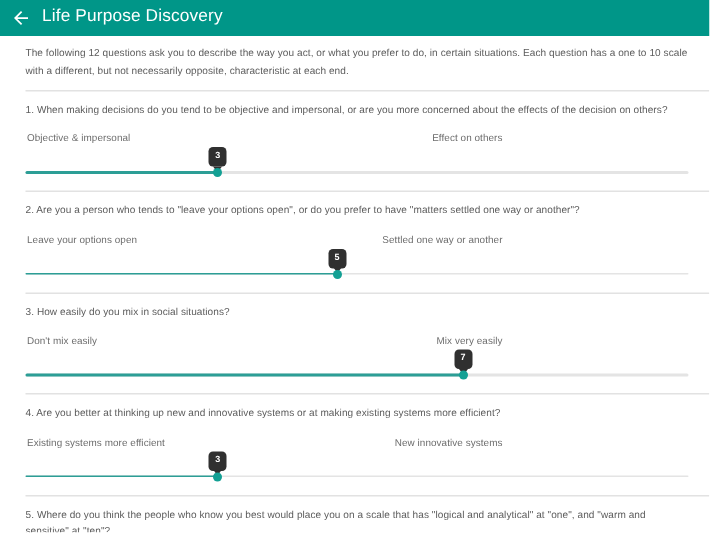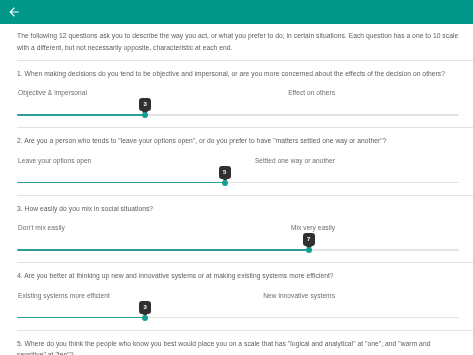--- a/index.html
+++ b/index.html
@@ -154,20 +154,21 @@
     border-top: 4px solid #303030;
   }
 </style>
 </head>
 <body>
 
 <div class="appbar">
   <svg class="back-icon" viewBox="0 0 24 24">
     <path d="M20 11H7.8l5.6-5.6L12 4l-8 8 8 8 1.4-1.4L7.8 13H20z" fill="#ffffff"></path>
   </svg>
+  <span class="appbar-title">Life Purpose Discovery</span>
 </div>
 
 <div class="content">
 
   <div class="intro">The following 12 questions ask you to describe the way you act, or what you prefer to do, in certain situations. Each question has a one to 10 scale with a different, but not necessarily opposite, characteristic at each end.</div>
 
   <div class="divider"></div>
   <div class="question">
     <div class="q-text">1. When making decisions do you tend to be objective and impersonal, or are you more concerned about the effects of the decision on others?</div>
     <div class="q-labels">

